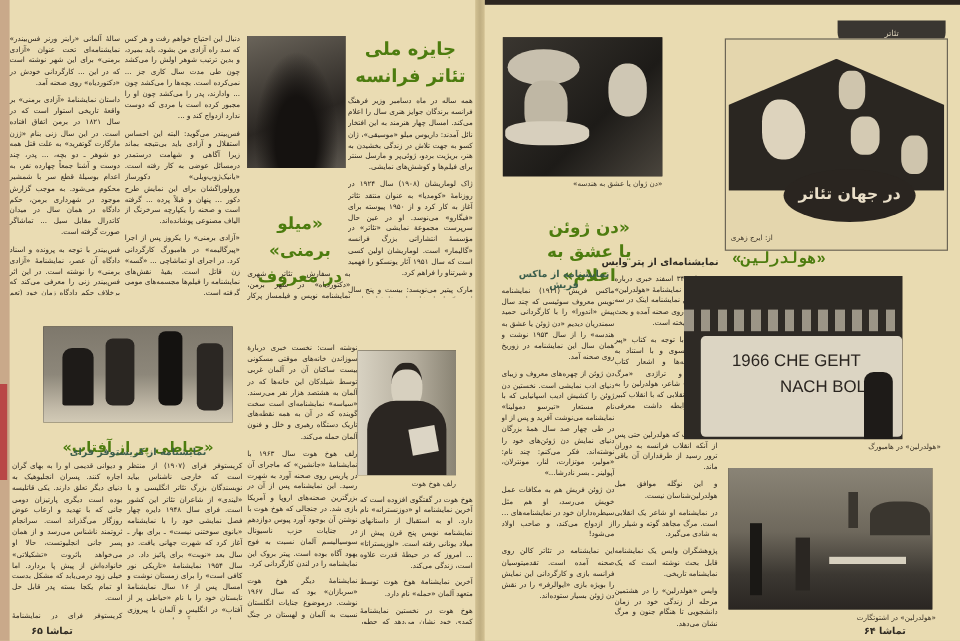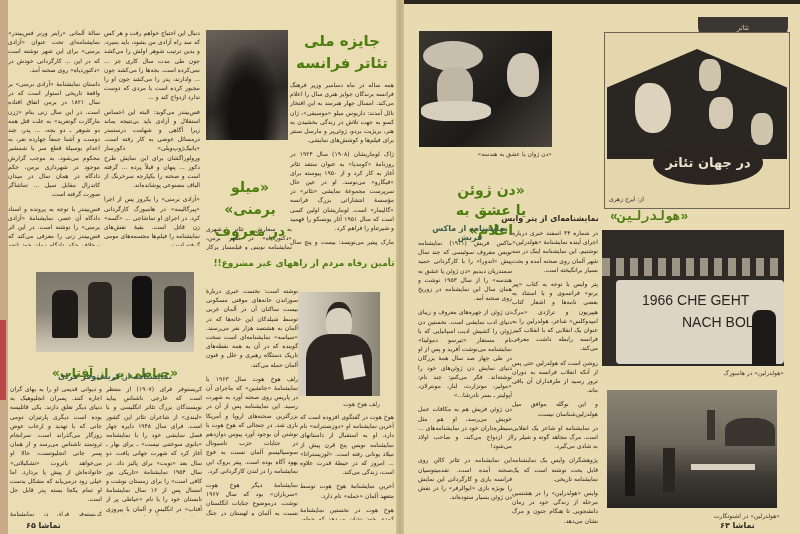--- a/index.html
+++ b/index.html
@@ -60,21 +60,20 @@
     </div>
 
     <div class="headline" style="left:208px;top:176px;width:84px;font-size:14px;line-height:22px;">
       <div>«میلو برمنی»</div>
       <div>در معروف</div>
     </div>
     <div class="col" style="left:206px;top:224px;width:86px;height:26px;">
       <p>به سفارش تئاتر شهری «دکتوردیاه» در شهر برمن، نمایشنامه نویس و فیلمساز پرکار بیست و پنج ساله ...</p>
     </div>
 
-    <div class="headline" style="left:212px;top:258px;width:184px;font-size:9px;">تأمین رفاه مردم از راههای غیر مشروع!!</div>
 
     <div class="photo" style="left:36px;top:272px;width:158px;height:80px;">
       <div class="ph" style="background:linear-gradient(180deg,#7e786c 0%,#8d877a 50%,#c2baa8 85%,#d2cab6 100%);"></div>
       <div style="position:absolute;left:16px;top:18px;width:26px;height:48px;background:#1e1b18;border-radius:8px 8px 2px 2px;"></div>
       <div style="position:absolute;left:52px;top:10px;width:24px;height:56px;background:#2a2622;border-radius:6px;"></div>
       <div style="position:absolute;left:96px;top:4px;width:20px;height:62px;background:#141210;border-radius:6px;"></div>
       <div style="position:absolute;left:128px;top:14px;width:22px;height:56px;background:#2b2723;border-radius:6px;"></div>
     </div>
     <div class="headline" style="left:30px;top:354px;width:170px;font-size:12px;margin-top:12px;">«حیاطی پر از آفتاب»</div>
     <div class="headline" style="left:30px;top:372px;width:170px;font-size:8px;color:#3c5e4c;">نمایشنامه از کریستوفر فرای</div>
@@ -155,21 +154,21 @@
     <p>در شماره ۳۴ اسفند خبری درباره اجرای آینده نمایشنامهٔ «هولدرلین» نوشتیم. این نمایشنامه اینک در سه شهر آلمان روی صحنه آمده و بحث بسیار برانگیخته است.</p>
     <p>پتر وایس با توجه به کتاب «پیر برتو» فرانسوی و با استناد به بعضی نامه‌ها و اشعار کتاب هیپریون و تراژدی «مرگ امپدوکلس» شاعر، هولدرلین را به عنوان یک انقلابی که با انقلاب کبیر فرانسه رابطه داشت معرفی می‌کند.</p>
     <p>روشن است که هولدرلین حتی پس از آنکه انقلاب فرانسه به دوران ترور رسید از طرفداران آن باقی ماند.</p>
     <p>و این نوگله موافق میل هولدرلین‌شناسان نیست.</p>
     <p>در نمایشنامه او شاعر یک انقلابی است. مرگ مجاهد گوته و شیلر را به شادی می‌گیرد.</p>
     <p>پژوهشگران وایس یک نمایشنامه قابل بحث نوشته است که یک نمایشنامه تاریخی.</p>
     <p>وایس «هولدرلین» را در هشتمین مرحله از زندگی خود در زمان دانشجویی تا هنگام جنون و مرگ نشان می‌دهد.</p>
 
   </div>
 
-  <div class="photo" style="left:602px;top:230px;width:182px;height:136px;">
+  <div class="photo" style="left:570px;top:230px;width:182px;height:136px;">
     <div class="ph" style="background:#2e2a25;"></div>
     <div style="position:absolute;left:0;top:28px;width:182px;height:18px;background:repeating-linear-gradient(90deg,#cbc3b0 0 8px,#2e2a25 8px 14px);opacity:.7;"></div>
     <div style="position:absolute;left:14px;top:50px;width:168px;height:84px;background:#dcd5c3;border-radius:4px;"></div>
     <div style="position:absolute;left:40px;top:62px;font-size:14px;color:#2a2520;font-family:'Liberation Sans',sans-serif;">1966 CHE GEHT</div>
     <div style="position:absolute;left:80px;top:84px;font-size:14px;color:#2a2520;font-family:'Liberation Sans',sans-serif;">NACH BOLI</div>
     <div style="position:absolute;left:150px;top:80px;width:24px;height:56px;background:#1e1b18;border-radius:8px 8px 0 0;"></div>
   </div>
   <div class="caption" style="left:700px;top:369px;width:84px;">«هولدرلین» در هامبورگ</div>
 
   <div class="photo" style="left:607px;top:390px;width:170px;height:118px;">

